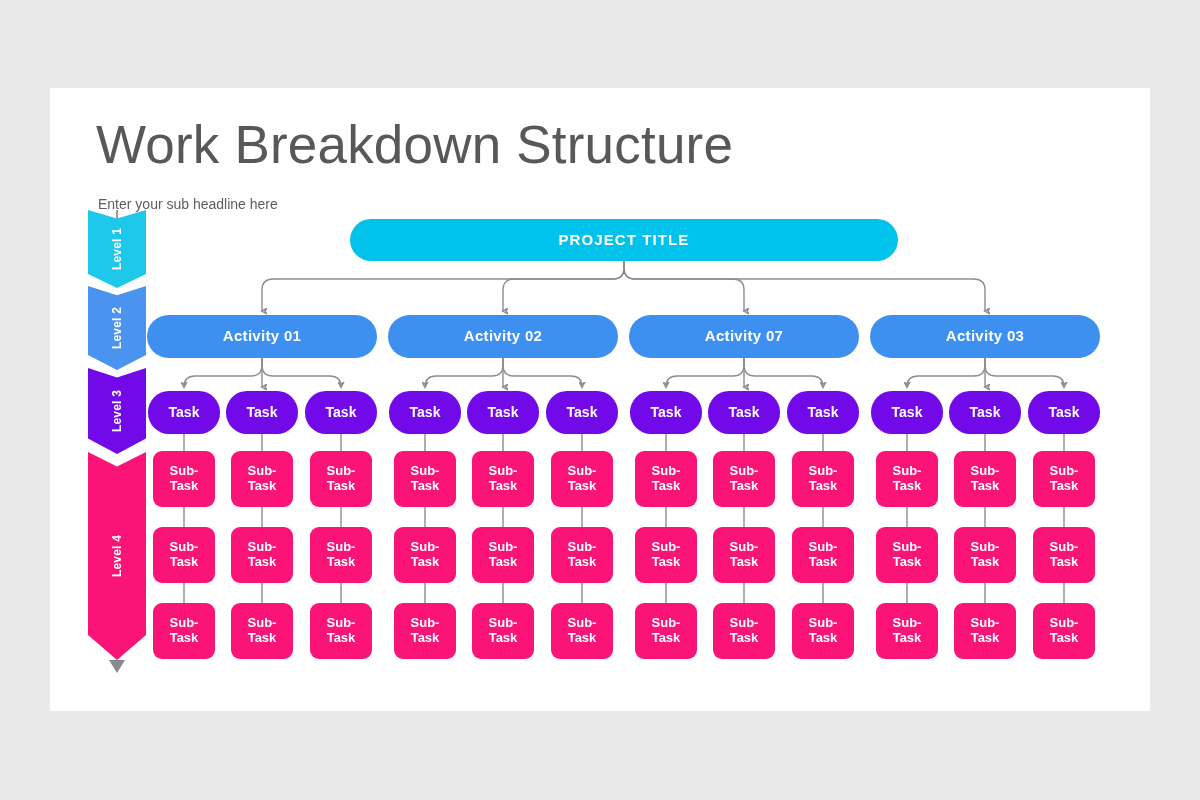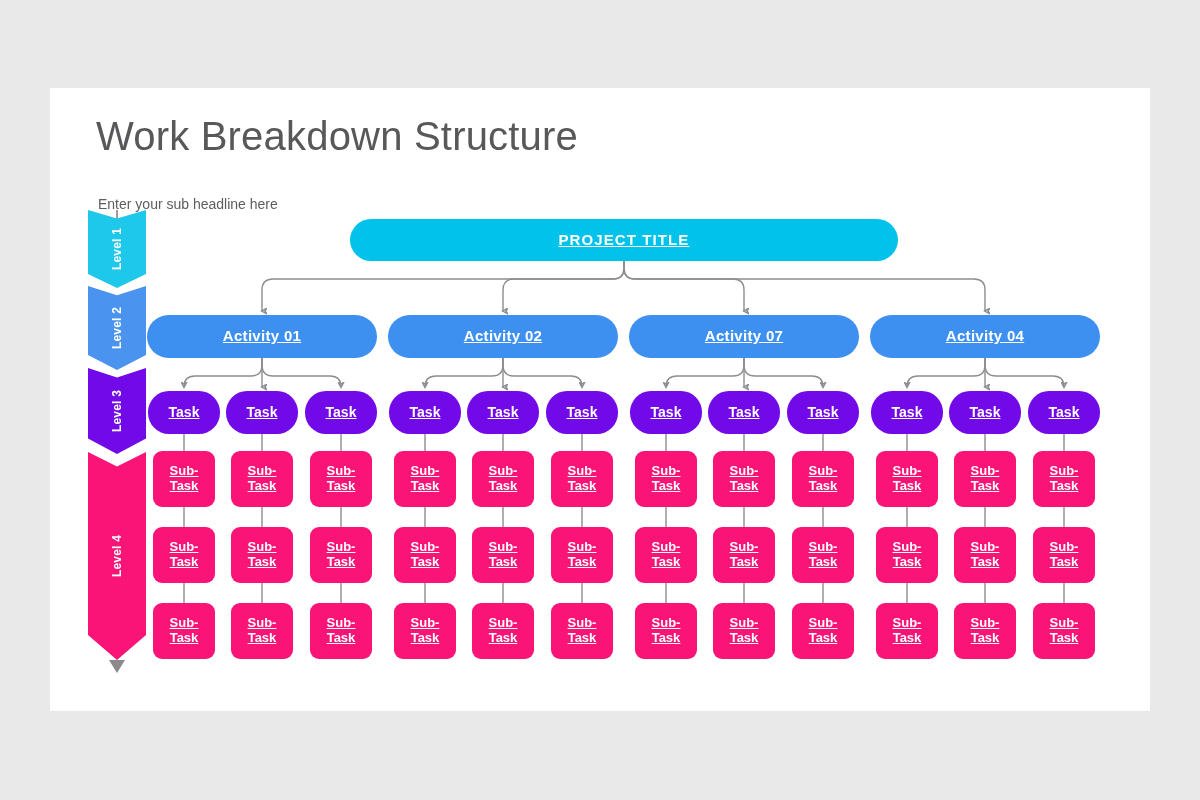--- a/index.html
+++ b/index.html
@@ -13,21 +13,21 @@
   #slide {
     position: absolute;
     left: 50px; top: 88px;
     width: 1100px; height: 623px;
     background: #ffffff;
   }
 
   
   #title {
     position: absolute; left: 46px; top: 26px;
-    font-size: 40px; font-weight: 400; color: #58585a;
+    font-size: 53px; font-weight: 400; color: #58585a;
     letter-spacing: 0.2px; white-space: nowrap;
   }
   #subtitle {
     position: absolute; left: 48px; top: 84px;
     font-size: 14px; font-weight: 400; color: #5d5d5f;
     white-space: nowrap;
     margin-top: 24px;
   }
 
   
@@ -65,21 +65,20 @@
   
   #wires { position: absolute; left: 0; top: 0; width: 1100px; height: 623px; }
   #wires path, #wires line { fill: none; stroke: #8d8d8d; stroke-width: 1.4; }
 
   
   .node {
     position: absolute;
     display: flex; align-items: center; justify-content: center;
     text-align: center; color: #fff; font-weight: bold;
     line-height: 1.12;
-    text-decoration: underline;
   }
   #project {
     left: 300px; top: 131px; width: 548px; height: 42px;
     border-radius: 21px; background: #00c2ea;
     font-size: 15px; letter-spacing: 1.1px;
   }
   .activity {
     top: 227px; height: 43px; border-radius: 22px;
     background: #3d90f0; font-size: 15px; letter-spacing: .3px;
   }
@@ -299,21 +298,21 @@
       <div class="node subtask st-r1" style="left: 742px; top: 363px;">
         <span>Sub-<br>Task</span>
       </div>
       <div class="node subtask st-r2" style="left: 742px; top: 439px;">
         <span>Sub-<br>Task</span>
       </div>
       <div class="node subtask st-r3" style="left: 742px; top: 515px;">
         <span>Sub-<br>Task</span>
       </div>
       <div class="node activity" style="left: 820px; width: 230px;">
-        <span>Activity 04</span>
+        <span>Activity 03</span>
       </div>
       <div class="node task" style="left: 821px;">
         <span>Task</span>
       </div>
       <div class="node subtask st-r1" style="left: 826px; top: 363px;">
         <span>Sub-<br>Task</span>
       </div>
       <div class="node subtask st-r2" style="left: 826px; top: 439px;">
         <span>Sub-<br>Task</span>
       </div>

